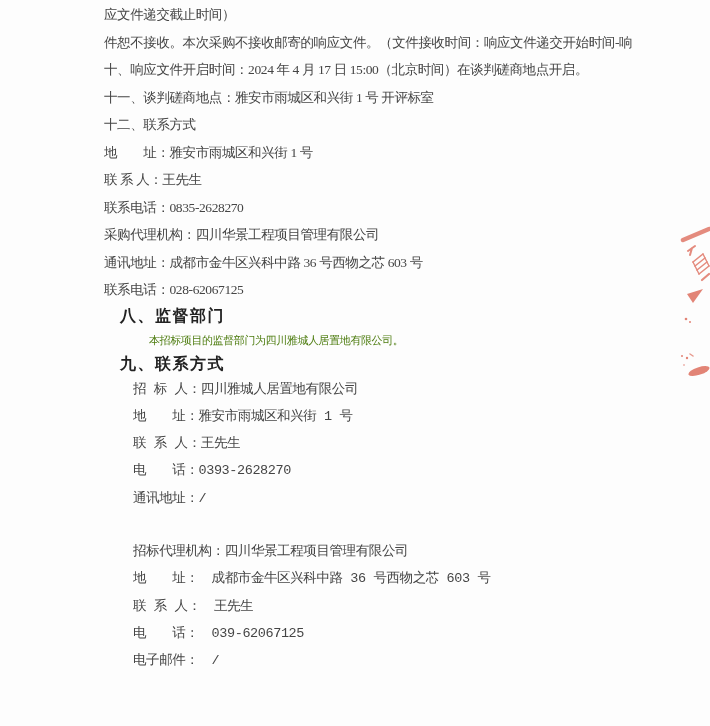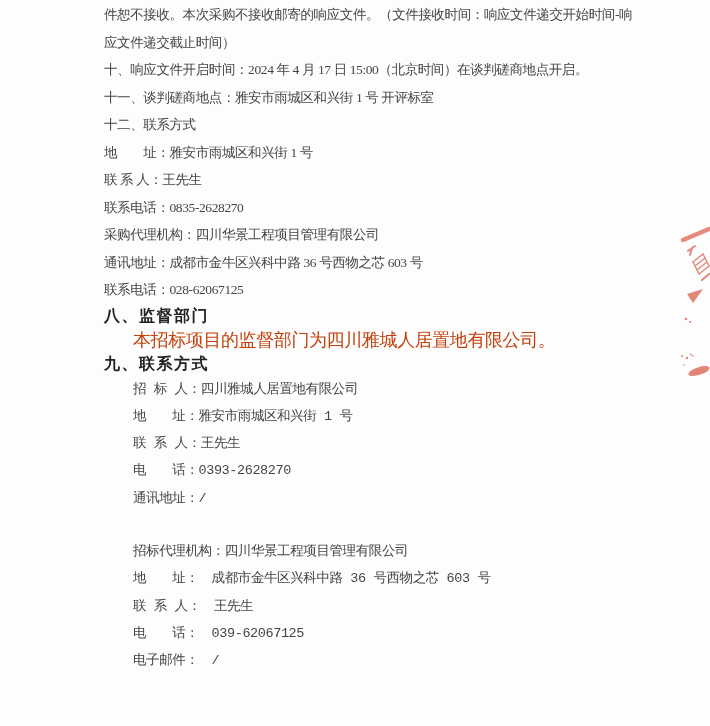--- a/index.html
+++ b/index.html
@@ -32,20 +32,21 @@
     line-height: 27.3px;
     font-family: Liberation Mono, monospace;
   }
   .heading {
     font-size: 16px;
     font-weight: bold;
     color: #222222;
     letter-spacing: 1.5px;
     line-height: 24px;
     white-space: nowrap;
+    margin-left: 16px;
   }
   .indent {
     padding-left: 29px;
   }
   .spacer-blank {
     height: 26px;
   }
   .stamp {
     position: absolute;
     left: 676px;
@@ -54,36 +55,36 @@
     height: 160px;
     pointer-events: none;
   }
 </style>
 </head>
 <body>
 
 <div class="page">
   <div class="content">
 
+    <div class="line">应文件递交截止时间）</div>
     <div class="line">件恕不接收。本次采购不接收邮寄的响应文件。（文件接收时间：响应文件递交开始时间-响</div>
-    <div class="line">应文件递交截止时间）</div>
 
     <div class="line">十、响应文件开启时间：2024 年 4 月 17 日 15:00（北京时间）在谈判磋商地点开启。</div>
     <div class="line">十一、谈判磋商地点：雅安市雨城区和兴街 1 号 开评标室</div>
     <div class="line">十二、联系方式</div>
 
     <div class="line">地　　址：雅安市雨城区和兴街 1 号</div>
     <div class="line">联 系 人：王先生</div>
     <div class="line">联系电话：0835-2628270</div>
     <div class="line">采购代理机构：四川华景工程项目管理有限公司</div>
     <div class="line">通讯地址：成都市金牛区兴科中路 36 号西物之芯 603 号</div>
     <div class="line">联系电话：028-62067125</div>
 
     <div class="heading">八、监督部门</div>
-    <div class="heading" style="font-weight:normal; font-size:18px; letter-spacing:-0.4px; color:#c2410c;">
+    <div class="heading" style="font-weight:normal; font-size:11px; letter-spacing:-0.4px; color:#4d7c0f;">
       <span class="indent" style="display:inline-block;"></span><span>本招标项目的监督部门为四川雅城人居置地有限公司。</span>
     </div>
     <div class="heading">九、联系方式</div>
 
     <div class="line tight indent">招 标 人：四川雅城人居置地有限公司</div>
     <div class="line tight indent">地　　址：雅安市雨城区和兴街 1 号</div>
     <div class="line tight indent">联 系 人：王先生</div>
     <div class="line tight indent">电　　话：0393-2628270</div>
     <div class="line tight indent">通讯地址：/</div>
 

